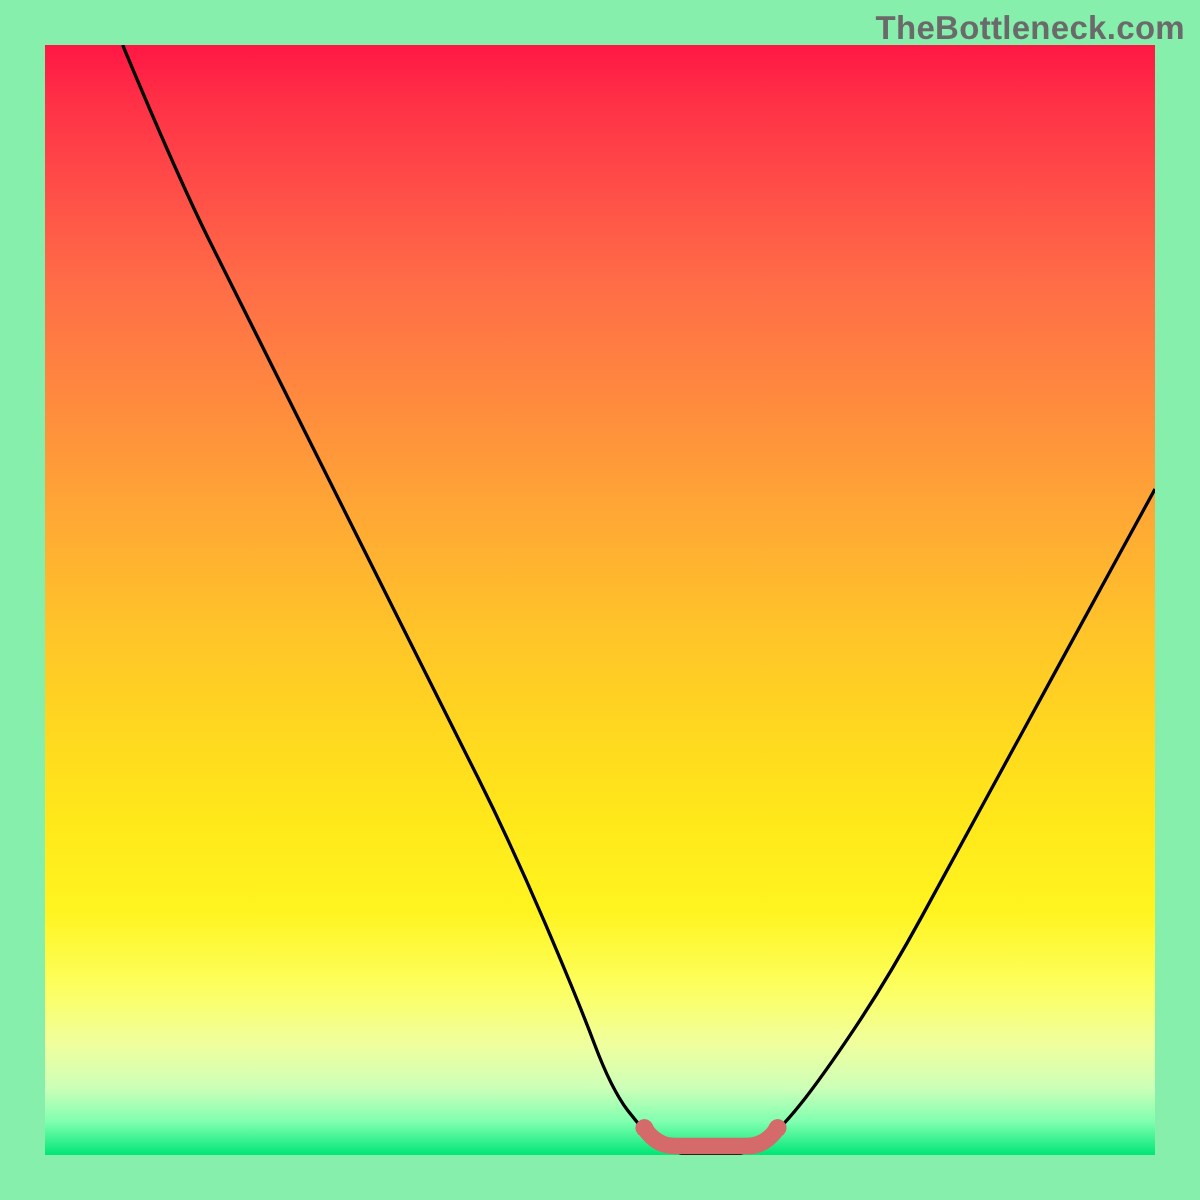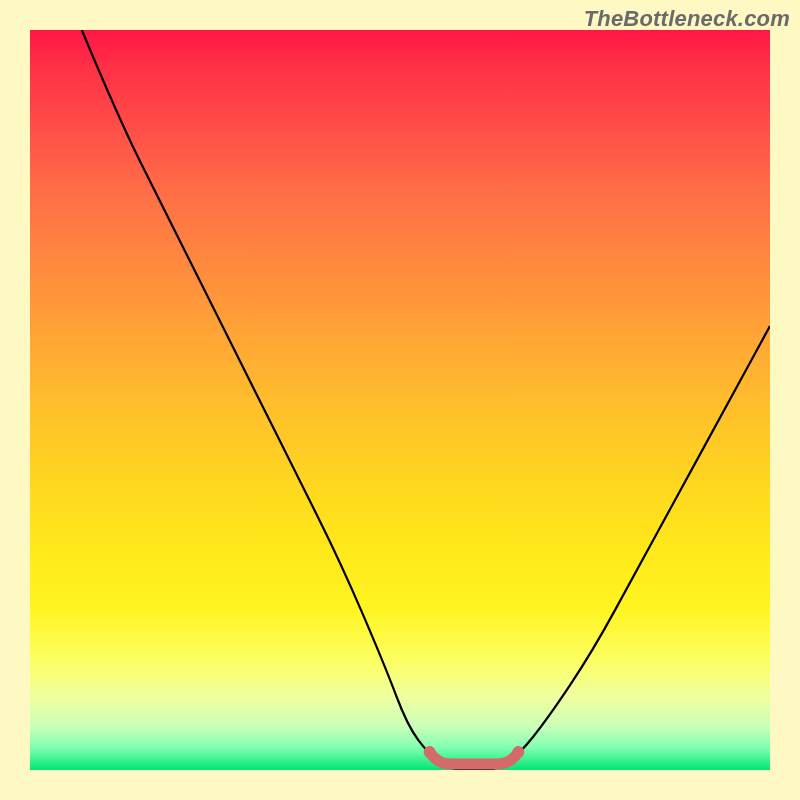--- a/index.html
+++ b/index.html
@@ -8,22 +8,21 @@
     width: 800px;
     height: 800px;
     background: #000;
     overflow: hidden;
     font-family: Arial, Helvetica, sans-serif;
   }
   .container {
     position: relative;
     width: 800px;
     height: 800px;
-    background: #fef9c3;
-    font-style: italic;
+    background: #86efac;
   }
   .plot-area {
     position: absolute;
     left: 30px;
     top: 30px;
     width: 740px;
     height: 740px;
     background: linear-gradient(
       to bottom,
       #ff1744 0%,

